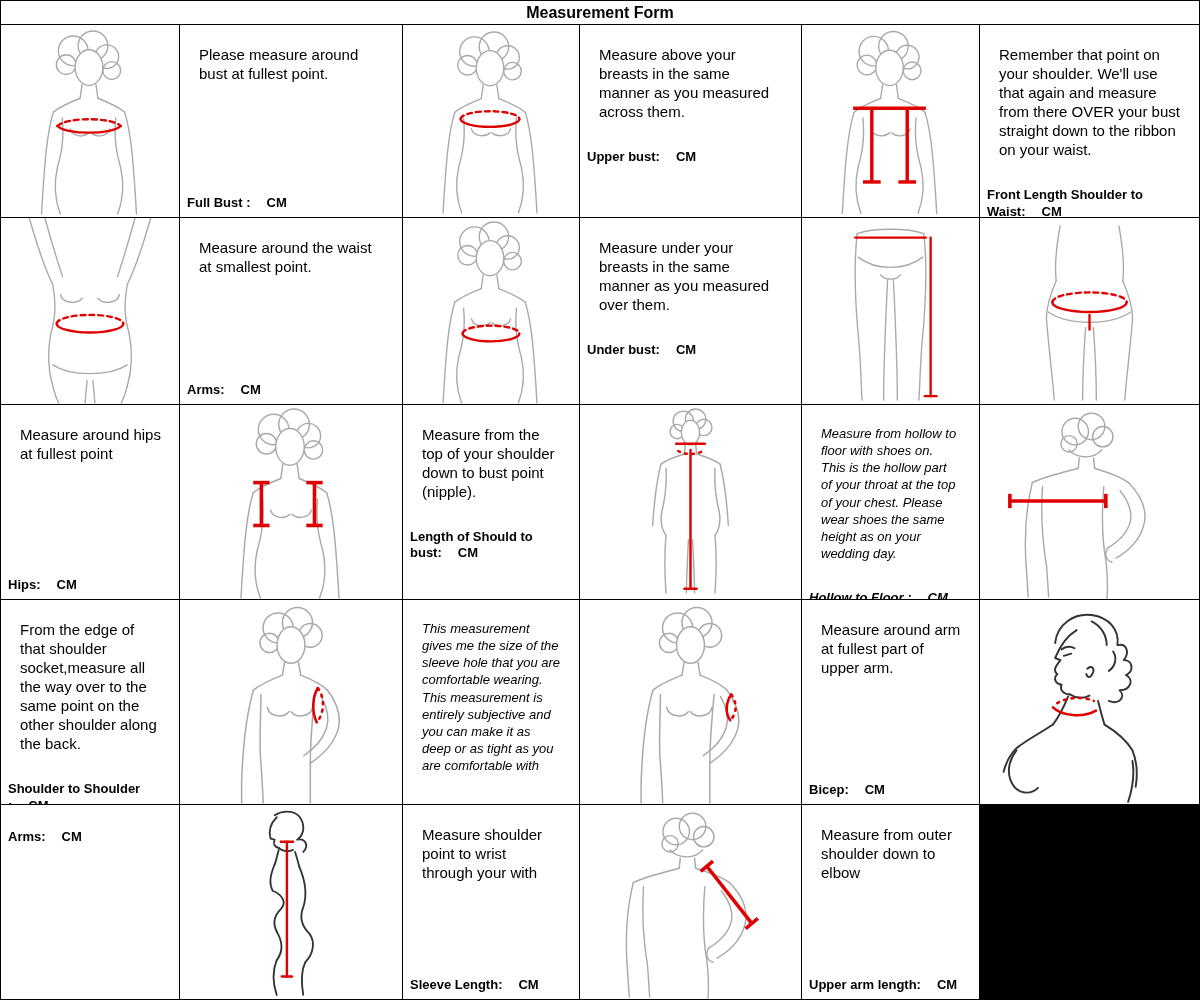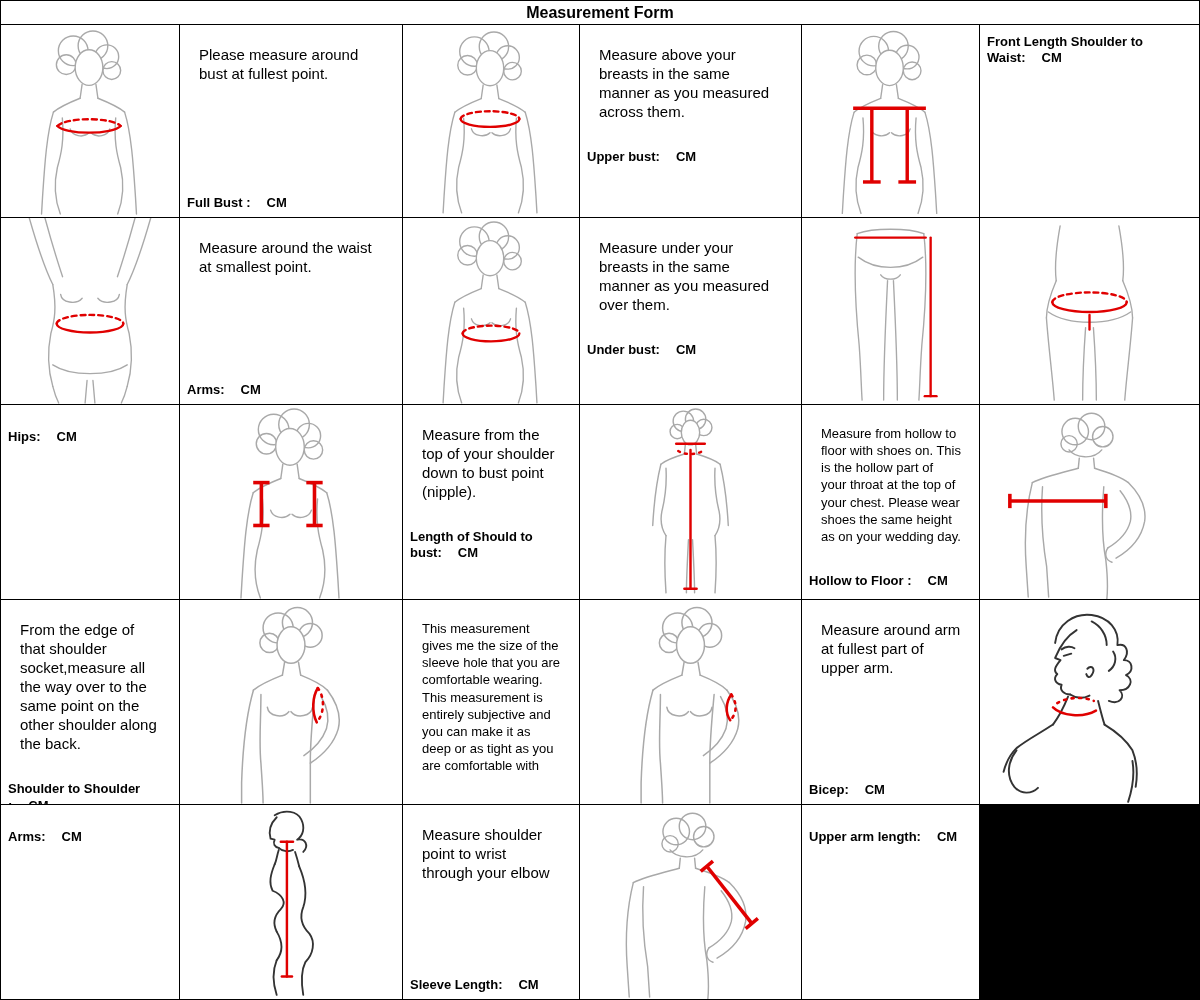--- a/index.html
+++ b/index.html
@@ -17,24 +17,24 @@
     font-weight:bold;font-size:16px;
   }
   .img-cell{display:flex;align-items:stretch;justify-content:center;}
   .img-cell svg{width:100%;height:100%;}
   .txt-cell{
     box-sizing:border-box;padding:8px 6px 6px 7px;
     display:flex;flex-direction:column;justify-content:flex-start;
     font-size:15px;line-height:1.27;
   }
   .txt-cell.v-mid{justify-content:space-between;}
-  .txt-cell.small{font-size:13px;line-height:1.32;}
+  .txt-cell.small{font-size:13px;line-height:1.32;font-style:italic;}
   .desc{margin:12px;}
   .mlabel{margin:16px 0 0 0;font-weight:bold;font-size:13px;line-height:1.25;}
-  .txt-cell.tight .mlabel{margin-top:1px;}
+  .txt-cell.tight .mlabel{margin-top:16px;}
   .unit{margin-left:16px;}
   
   .fig{fill:none;stroke:var(--figure-stroke,#a9a9a9);stroke-width:1.4;stroke-linecap:round;stroke-linejoin:round;}
   .fig .fill{fill:#fff;}
   .sketch{fill:none;stroke:var(--sketch-stroke,#333);stroke-width:1.8;stroke-linecap:round;stroke-linejoin:round;}
   .red{fill:none;stroke:var(--accent-red,#e00000);stroke-width:2.4;stroke-linecap:round;}
   .red-thick{fill:none;stroke:var(--accent-red,#e00000);stroke-width:3.5;stroke-linecap:butt;}
   .dash{stroke-dasharray:5 4;}
   .dots{stroke-dasharray:2 5;}
 </style>
@@ -204,20 +204,21 @@
     <svg viewBox="0 0 180 190">
       <use href="#sym-front"></use>
       <path class="red-thick" d="M52,82 L126,82"></path>
       <path class="red-thick" d="M71,82 L71,156"></path>
         <path class="red-thick" d="M107,82 L107,156"></path>
       <path class="red-thick" d="M62,157 L80,157"></path>
         <path class="red-thick" d="M98,157 L116,157"></path>
     </svg>
   </div>
   <div class="cell txt-cell tight">
+    <p class="desc">Remember that point on your shoulder. We'll use that again and measure from there OVER your bust straight down to the ribbon on your waist.</p>
     <p class="mlabel"><span>Front Length Shoulder to Waist:</span><span class="unit">CM</span></p>
   </div>
 
   <div class="cell img-cell">
     <svg viewBox="0 0 180 190">
       <use href="#sym-torso"></use>
       <path class="red dash" d="M56,108 A34,9 0 0,1 124,108"></path>
       <path class="red" d="M56,108 A34,9 0 0,0 124,108"></path>
     </svg>
   </div>
@@ -247,20 +248,21 @@
 
   <div class="cell img-cell">
     <svg viewBox="0 0 180 190">
       <use href="#sym-hips"></use>
       <path class="red dash" d="M52,86 A38,10 0 0,1 128,86"></path>
       <path class="red" d="M52,86 A38,10 0 0,0 128,86"></path>
       <path class="red" d="M90,99 L90,114"></path>
     </svg>
   </div>
   <div class="cell txt-cell v-mid">
+    <p class="desc">Measure around hips at fullest point</p>
     <p class="mlabel"><span>Hips:</span><span class="unit">CM</span></p>
   </div>
   <div class="cell img-cell">
     <svg viewBox="0 0 180 190">
       <use href="#sym-front"></use>
       <path class="red-thick" d="M61,76 L61,118"></path>
         <path class="red-thick" d="M113,76 L113,118"></path>
       <path class="red-thick" d="M53,76 L69,76"></path>
         <path class="red-thick" d="M53,118 L69,118"></path>
       <path class="red-thick" d="M105,76 L121,76"></path>
@@ -357,28 +359,29 @@
         <path d="M76,124 C82,134 82,144 76,152"></path>
         <path d="M76,152 C72,162 72,174 76,186"></path>
         <path d="M98,60 C104,74 106,88 102,100 C98,110 100,118 108,126 C114,134 112,146 104,154 C100,162 100,174 102,186"></path>
       </g>
       <path class="red" d="M80,36 L92,36"></path>
       <path class="red" d="M86,36 L86,168"></path>
       <path class="red" d="M81,168 L91,168"></path>
     </svg>
   </div>
   <div class="cell txt-cell v-mid">
-    <p class="desc">Measure shoulder point to wrist through your elbow</p>
+    <p class="desc">Measure shoulder point to wrist through your with</p>
     <p class="mlabel"><span>Sleeve Length:</span><span class="unit">CM</span></p>
   </div>
   <div class="cell img-cell">
     <svg viewBox="0 0 180 190">
       <use href="#sym-back"></use>
       <path class="red-thick" d="M106,60 L150,116"></path>
       <path class="red-thick" d="M100,65 L112,55"></path>
       <path class="red-thick" d="M144,121 L156,111"></path>
     </svg>
   </div>
   <div class="cell txt-cell v-mid">
+    <p class="desc">Measure from outer shoulder down to elbow</p>
     <p class="mlabel"><span>Upper arm length:</span><span class="unit">CM</span></p>
   </div>
 
 </div>
 
 </body></html>

